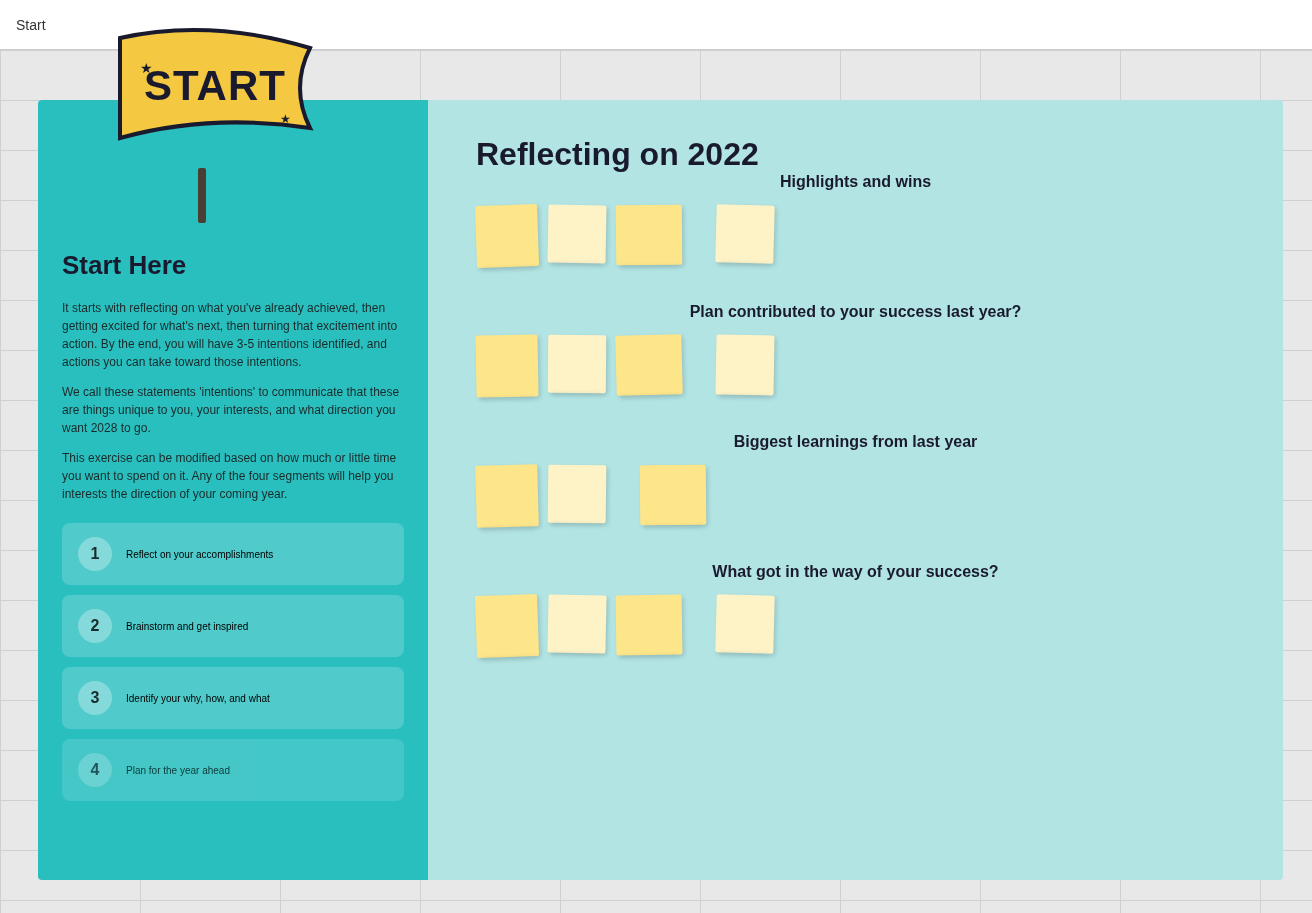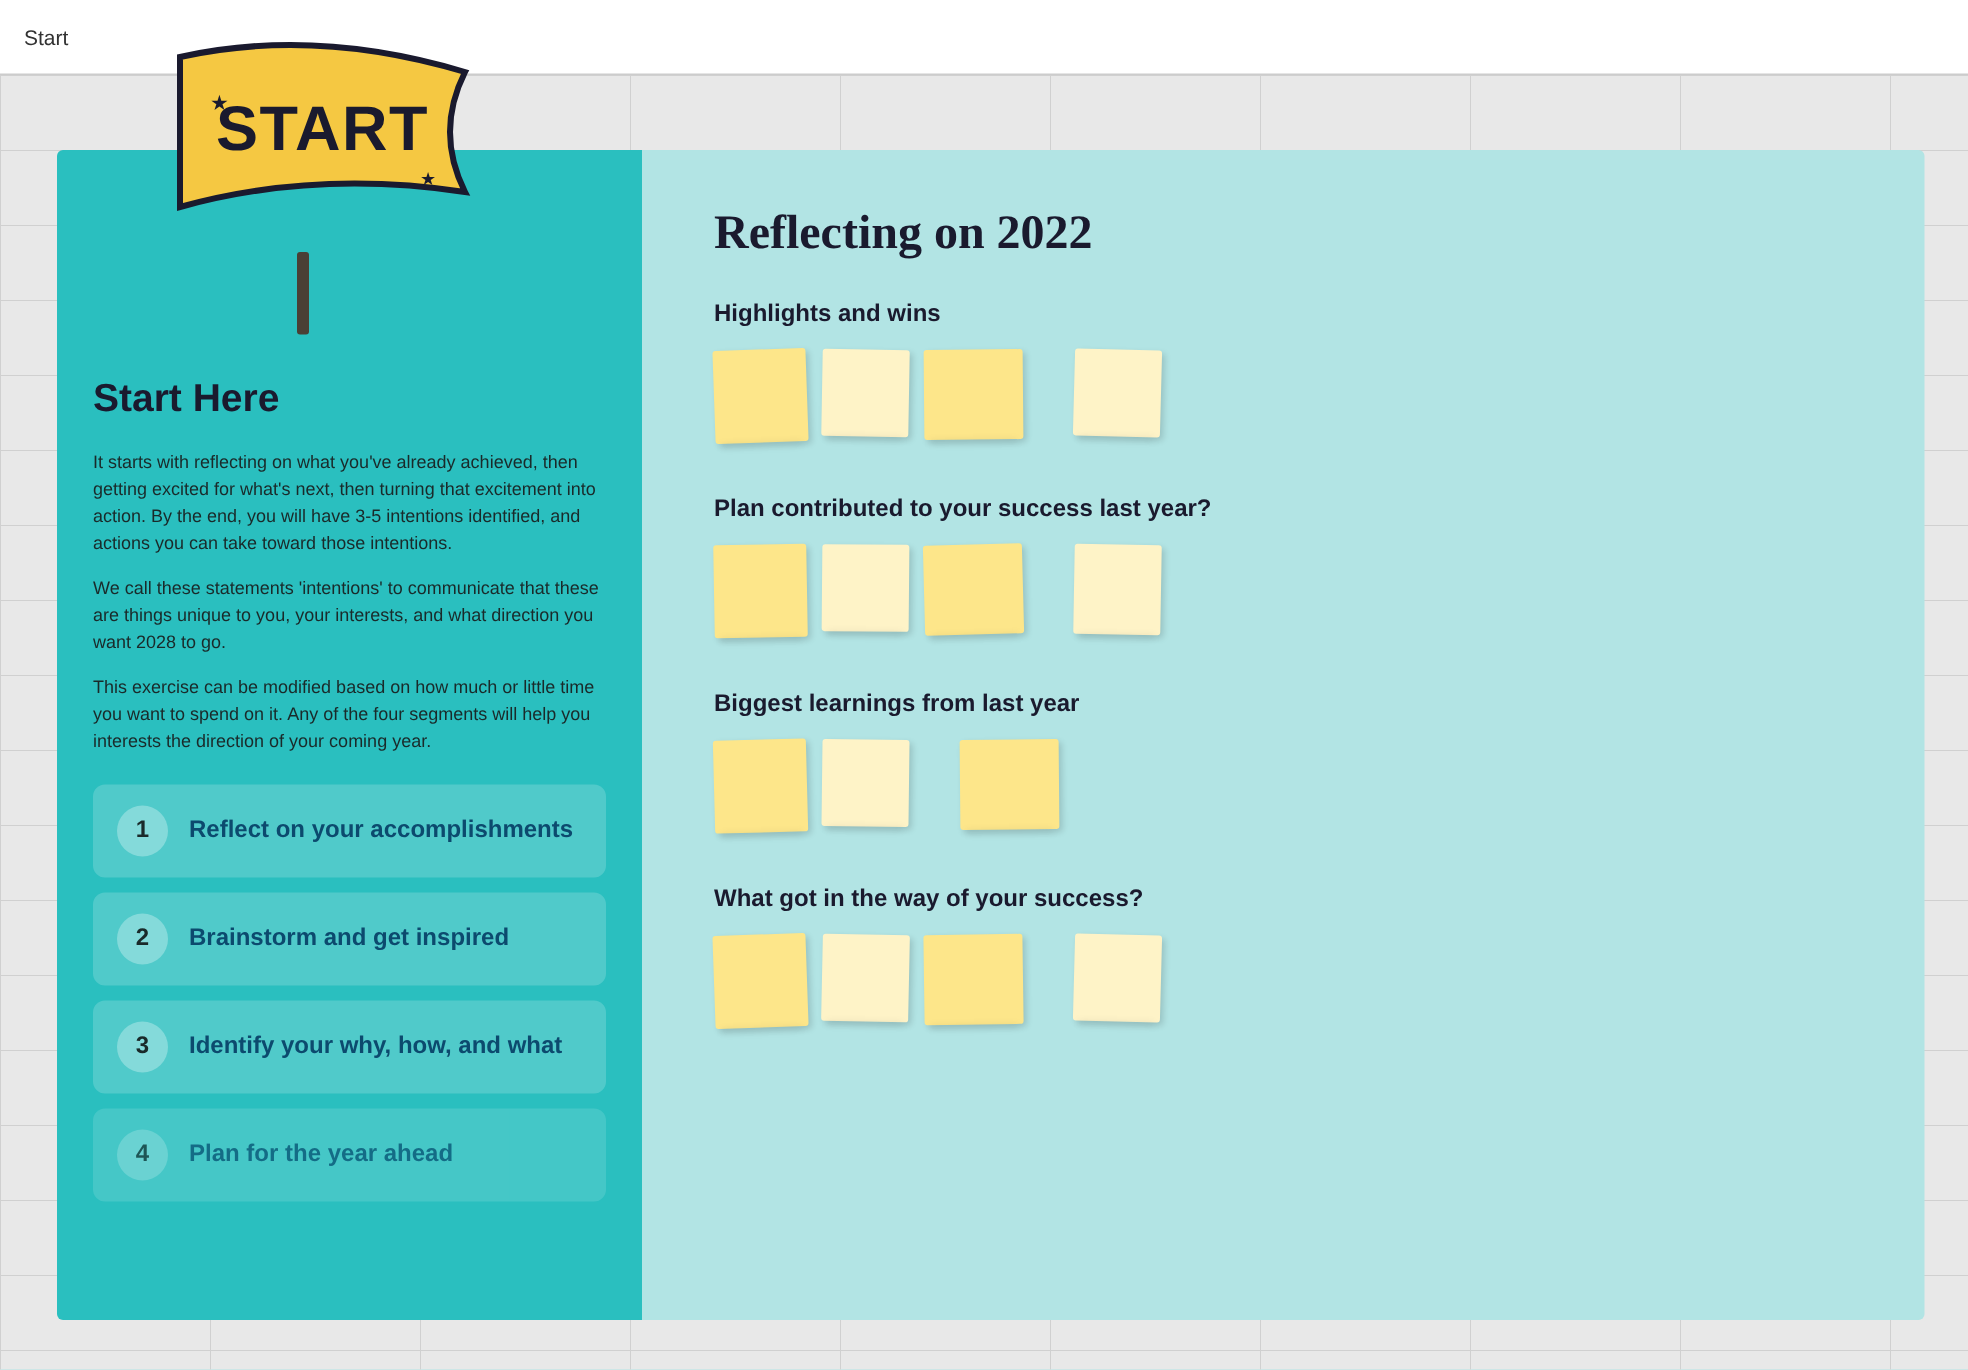--- a/index.html
+++ b/index.html
@@ -102,45 +102,44 @@
       display: flex;
       align-items: center;
       justify-content: center;
       font-size: 16px;
       font-weight: 700;
       color: #1a2a2a;
       flex-shrink: 0;
     }
 
     .step-label {
-      font-size: 16px;
-      font-weight: 700;
-      color: #0c4a6e;
+      font-size: 10px;
+      font-weight: 400;
+      color: #000000;
       line-height: 1.3;
     }
 
     
     .right-panel {
       flex: 1;
       background: #b2e4e4;
       border-radius: 0 4px 4px 0;
       padding: 36px 48px;
       min-height: 780px;
     }
 
     .right-title {
       font-size: 32px;
       font-weight: 700;
       color: #1a1a2e;
-      margin-bottom: 28px;
-      font-family: Liberation Serif, serif;
     }
 
     .section-block {
       margin-bottom: 36px;
+      text-align: center;
     }
 
     .section-heading {
       font-size: 16px;
       font-weight: 600;
       color: #1a1a2e;
       margin-bottom: 14px;
     }
 
     .sticky-notes {

